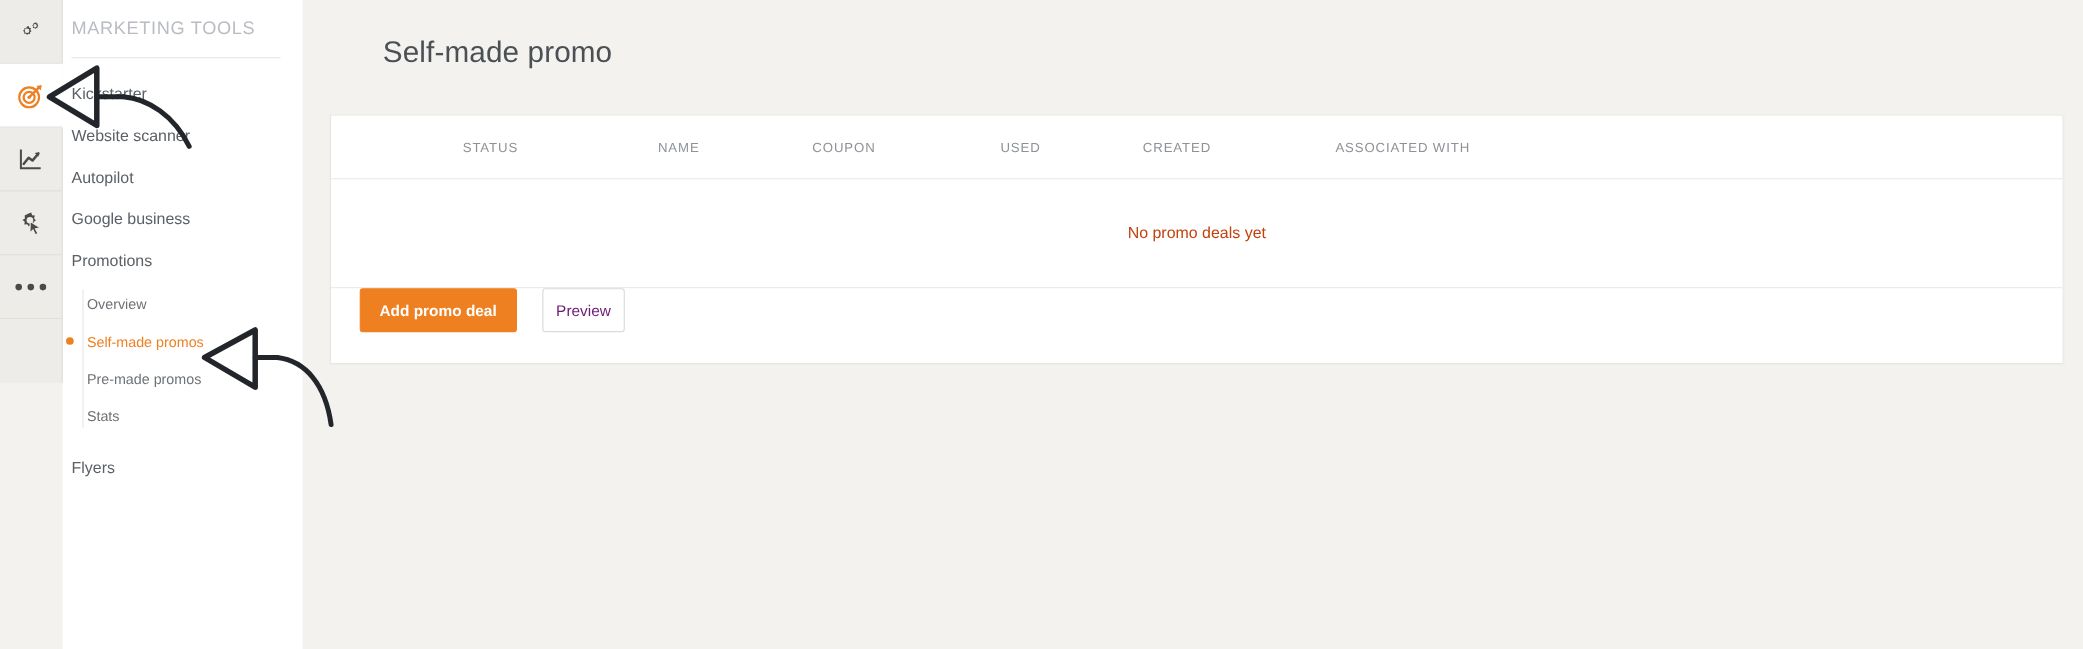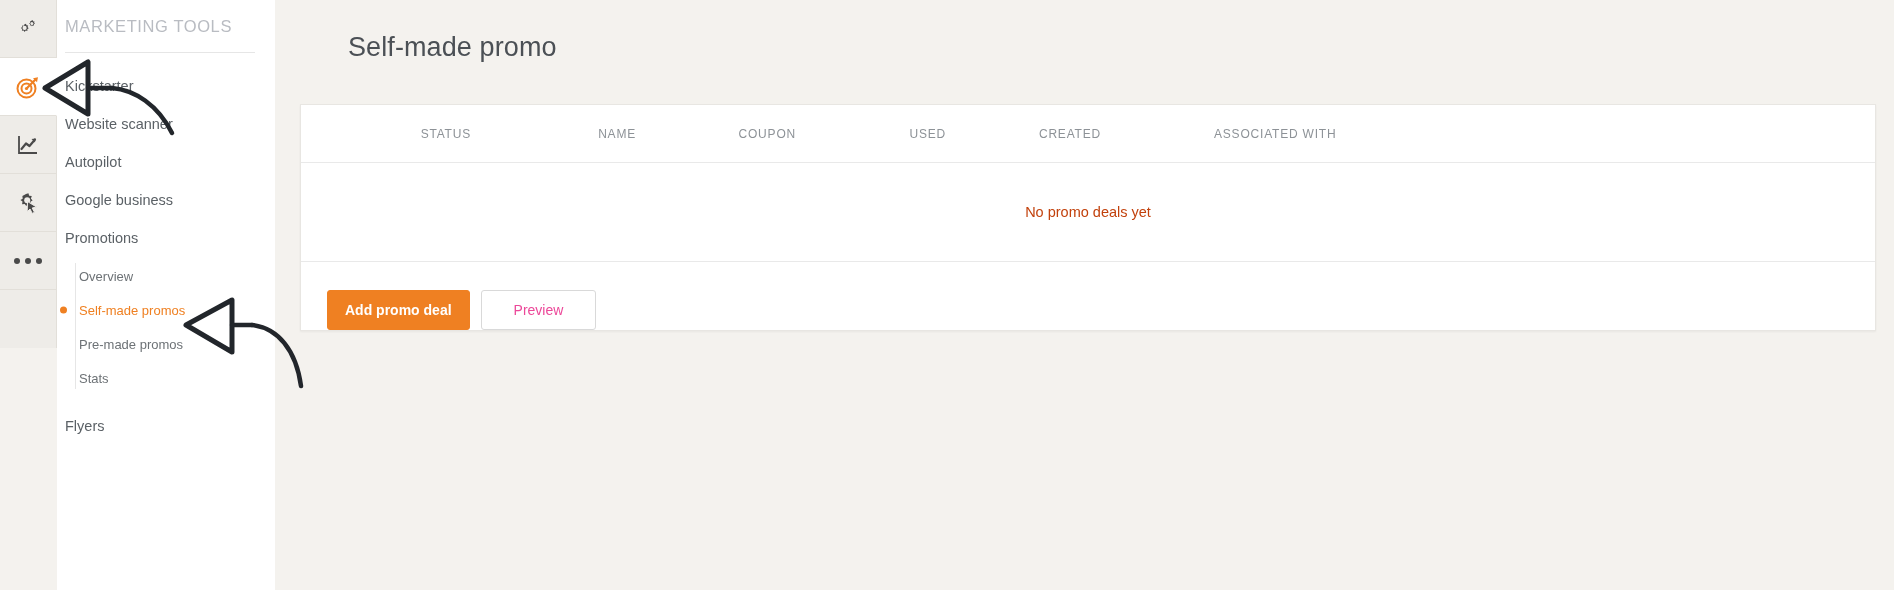--- a/index.html
+++ b/index.html
@@ -169,43 +169,43 @@
     justify-content: center;
   }
   .empty-text {
     font-size: 14.5px;
     color: #c2410c;
   }
 
   .actions {
     height: 68px;
     display: flex;
-    align-items: flex-end;
+    align-items: flex-start;
     padding-left: 26px;
-    gap: 11px;
+    gap: 23px;
   }
   .btn {
     font-family: "Liberation Sans", sans-serif;
     font-size: 14px;
     cursor: pointer;
     border-radius: 3px;
     line-height: 1;
   }
   .btn-primary {
     background: #ef8022;
     color: #ffffff;
     border: 1px solid #ef8022;
     font-weight: bold;
     padding: 12px 17px;
   }
   .btn-secondary {
     background: #ffffff;
-    color: #ec4899;
+    color: #701a75;
     border: 1px solid #d9d9d9;
-    padding: 12px 32px;
+    padding: 12px 12px;
   }
 
   
   .annotations {
     position: absolute;
     left: 0; top: 0;
     width: 1894px; height: 590px;
     pointer-events: none;
     z-index: 20;
   }

